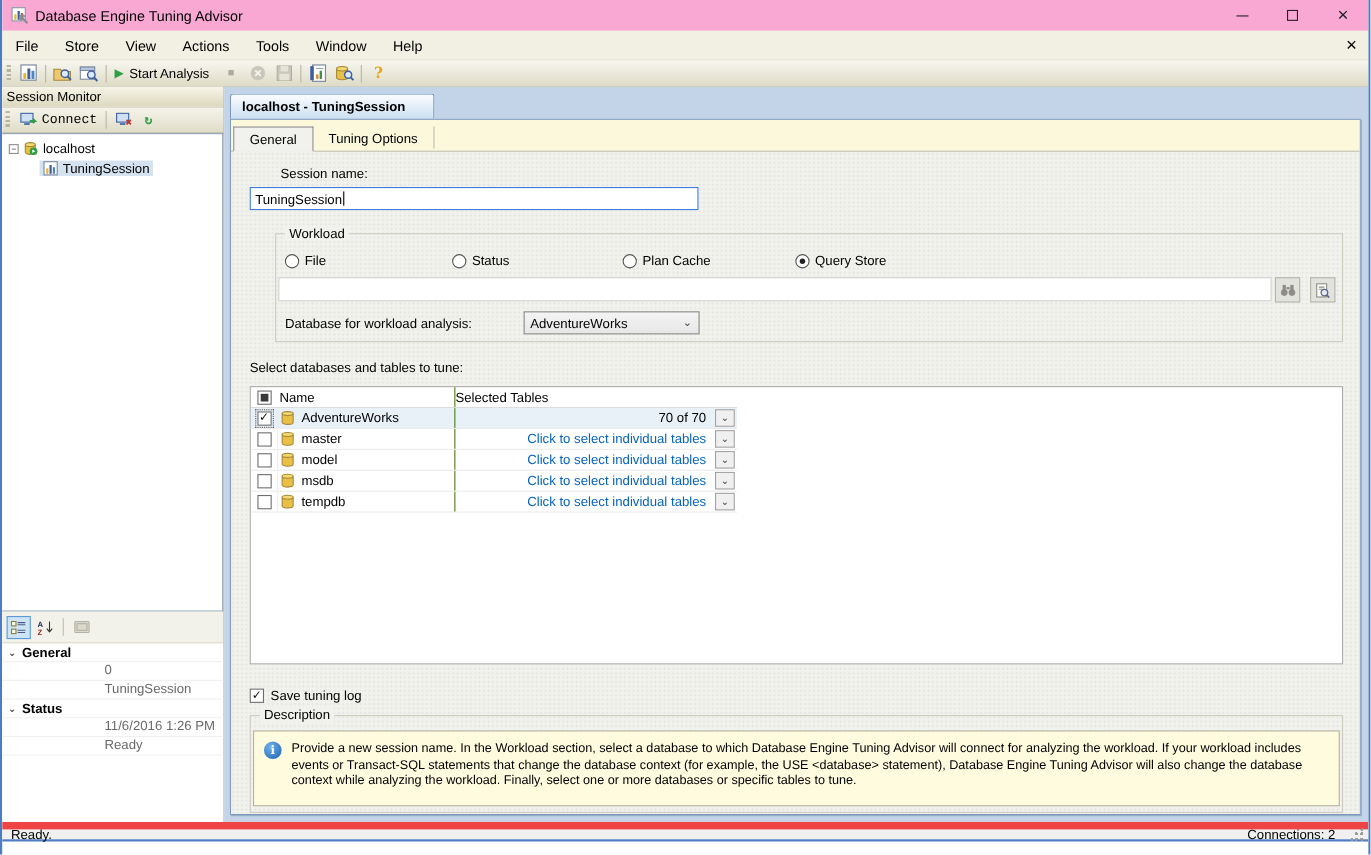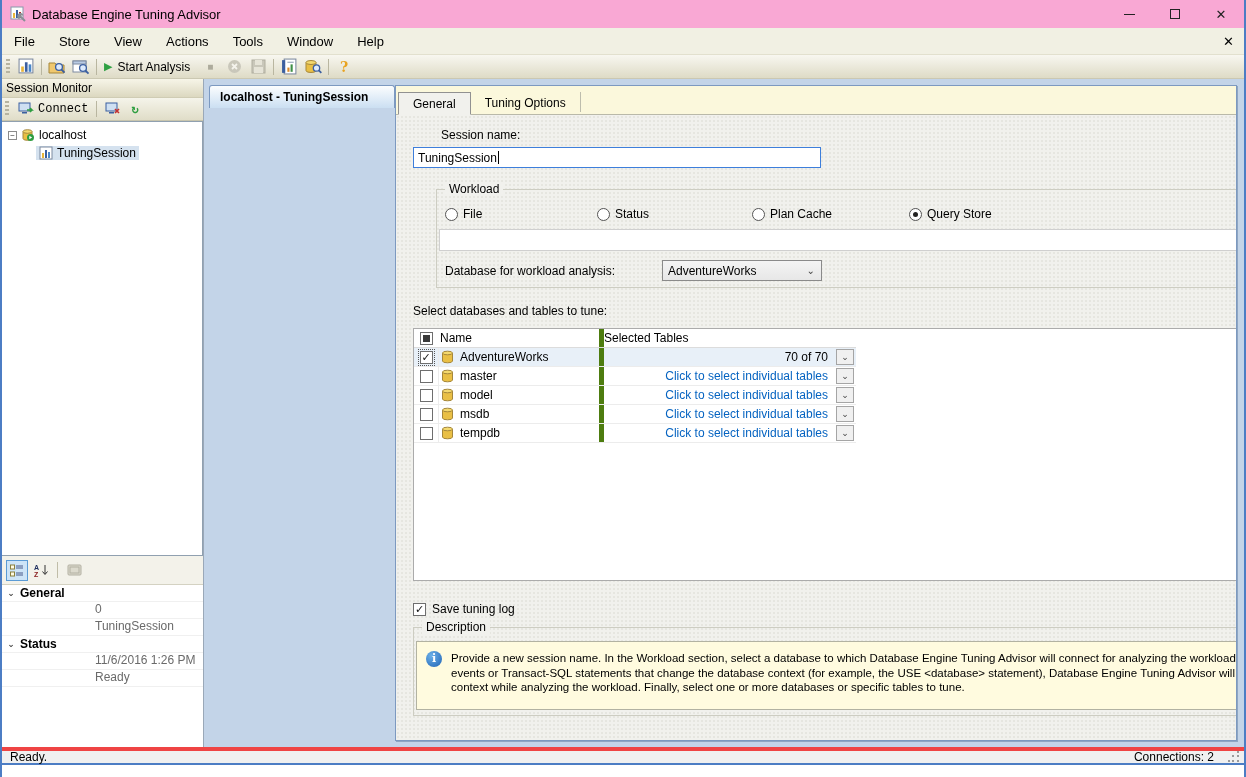--- a/index.html
+++ b/index.html
@@ -61,21 +61,21 @@
   .pt-sep { width:1px; height:16px; background:#c0bda8; margin:0 3px; }
   .props-grid { background:#fff; font-size:12px; }
   .prop-cat { display:flex; align-items:center; height:17px; font-weight:bold; border-bottom:1px solid #f0f0f0; }
   .prop-chev { width:18px; text-align:center; font-size:9px; color:#444; }
   .prop-row { display:flex; height:17px; border-bottom:1px solid #f0f0f0; color:#5a5a5a; }
   .prop-row .pl { width:88px; padding-left:18px; border-right:1px solid #f0f0f0; overflow:hidden; white-space:nowrap;margin-top:22px; }
   .prop-row .pv { flex:1; padding-left:5px; color:#6a6a6a; overflow:hidden; white-space:nowrap; }
   .left-fill { flex:1; background:#fff; }
 
   
-  .doc-area { flex:1; background:#c3d4e8; padding:6px 7px 6px 5px; display:flex; flex-direction:row; }
+  .doc-area { flex:1; background:#c3d4e8; padding:6px 7px 6px 5px; display:flex; flex-direction:column; }
   .doc-tab { width:186px; height:23px; background:linear-gradient(#fbfdfe,#cbdff2); border:1px solid #7c99c0;
     border-bottom:none; border-radius:3px 3px 0 0; font-weight:bold; font-size:12px;
     display:flex; align-items:center; padding-left:10px; }
   .doc-frame { flex:1; border:1px solid #7c99c0; background:#f1f1ec; box-shadow:1px 1px 0 #8fa6c2; display:flex; flex-direction:column; }
   .inner-tabstrip { height:29px; background:#fbf8dc; display:flex; align-items:flex-end; padding-left:2px;
     border-bottom:1px solid #b9b9a9; position:relative; }
   .itab { height:23px; display:flex; align-items:center; padding:0 14px; font-size:12px; }
   .itab-active { background:#f1f1ed; border:1px solid #919191; border-bottom:1px solid #f1f1ed; margin-bottom:-1px; }
   .itab-sep { width:1px; height:20px; background:#bdbdad; margin-bottom:2px; }
 
@@ -103,21 +103,21 @@
   .combo .chev { margin-left:auto; padding:0 6px; color:#444; font-size:10px; }
 
   .list-container { position:absolute; left:17px; top:213px; width:994px; height:253px; background:#fff;
     border:1px solid #ababab; }
   .dgrid { width:442px; font-size:12px; }
   .dg-header { display:flex; height:19px; border-bottom:1px solid #dcdcdc; align-items:center; }
   .dg-row { display:flex; height:19px; border-bottom:1px solid #ececec; align-items:center; }
   .dg-row-sel { background:#e8f0f8; }
   .c-cb { width:24px; display:flex; justify-content:center; }
   .c-name { width:161px; display:flex; align-items:center; gap:6px; padding-left:2px; border-left:1px solid #ececec; height:100%; }
-  .c-tables { width:235px; text-align:center; padding-right:6px; border-left:5px solid #4d7c0f; height:100%;
+  .c-tables { width:235px; text-align:center; padding-right:6px; border-left:1px solid #4d7c0f; height:100%;
     display:flex; align-items:center; justify-content:flex-end; }
   .c-dd { width:22px; display:flex; justify-content:center; }
   .dd-btn { width:18px; height:16px; background:#f0f0f0; border:1px solid #a5a5a5; font-size:9px; color:#444;
     display:flex; align-items:center; justify-content:center; }
   .cbx { width:13px; height:13px; background:#fff; border:1px solid #6e6e6e; font-size:11px; line-height:11px;
     text-align:center; color:#111; }
   .cbx-ind { position:relative; }
   .cbx-ind::after { content:""; position:absolute; left:2px; top:2px; right:2px; bottom:2px; background:#3a3a3a; }
   .cbx-focus { outline:1px dotted #555; outline-offset:1px; }
   .tlink { color:#0563c1; }
@@ -125,21 +125,21 @@
   .save-row { position:absolute; left:17px; top:487px; display:flex; align-items:center; gap:6px; font-size:12px; }
 
   .desc-box { position:absolute; left:2px; top:13px; width:988px; height:69px; background:#fffbdf;
     border:1px solid #b2b2a2; display:flex; padding:9px 10px 0 9px; gap:9px; }
   .info-icon { flex:0 0 16px; width:16px; height:16px; border-radius:50%;
     background:radial-gradient(circle at 35% 30%, #6db1e8, #1e62b5); color:#fff; font-weight:bold;
     font-size:11px; text-align:center; line-height:16px; font-family:"DejaVu Serif",serif; }
   .desc-text { font-size:11.5px; line-height:14.5px; max-width:945px; }
 
   
-  .statusbar { height:16px; background:#f0f0f0; border-top:4px solid #ef4444; display:flex; align-items:center;
+  .statusbar { height:16px; background:#f0f0f0; border-top:7px solid #ef4444; display:flex; align-items:center;
     padding:0 4px 0 8px; font-size:12px; }
   .sb-right { margin-left:auto; display:flex; align-items:center; gap:10px; }
   .sb-grip { width:12px; height:12px; margin-left:4px;
     background:
       radial-gradient(circle 1.4px at 10px 10px, #9a9a9a 99%, transparent),
       radial-gradient(circle 1.4px at 10px 5px,  #9a9a9a 99%, transparent),
       radial-gradient(circle 1.4px at 5px 10px,  #9a9a9a 99%, transparent),
       radial-gradient(circle 1.4px at 10px 1px,  #9a9a9a 99%, transparent),
       radial-gradient(circle 1.4px at 5px 5px,   #9a9a9a 99%, transparent),
       radial-gradient(circle 1.4px at 1px 10px,  #9a9a9a 99%, transparent); }

